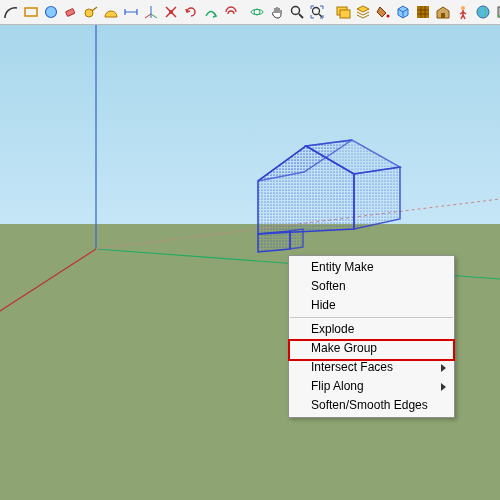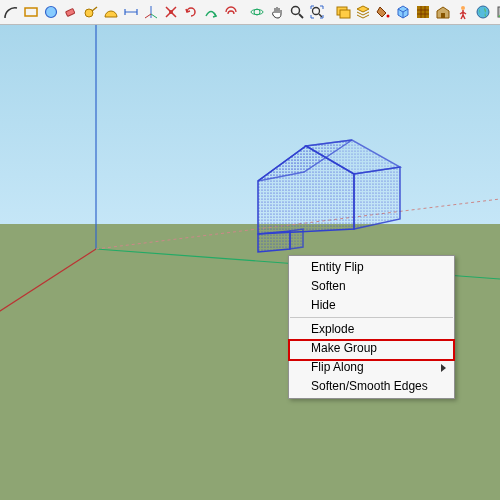--- a/index.html
+++ b/index.html
@@ -197,25 +197,26 @@
 
       <path d="M258 157 L304 148 L352 116 L306 122 Z" fill="url(#dots)" stroke="#3040d0" stroke-width="1.5" opacity="0.7"></path>
 
       <path d="M258 228 L258 210 L290 207 L290 225 Z" fill="url(#dots)" stroke="#3040d0" stroke-width="1.5"></path>
       <path d="M290 207 L303 205 L303 223 L290 225 Z" fill="url(#dots)" stroke="#3040d0" stroke-width="1.5" opacity="0.8"></path>
     </g>
   </svg>
 </div>
 
 <div class="ctx">
-  <div class="ctx-item">Entity Flip</div>
+  <div class="ctx-item">Entity Make</div>
   <div class="ctx-item">Soften</div>
   <div class="ctx-item">Hide</div>
   <div class="ctx-sep"></div>
   <div class="ctx-item">Explode</div>
   <div style="position:relative">
     <div class="ctx-item">Make Group</div>
     <div class="hi" style="top:0"></div>
   </div>
+  <div class="ctx-item sub">Intersect Faces</div>
   <div class="ctx-item sub">Flip Along</div>
   <div class="ctx-item">Soften/Smooth Edges</div>
 
 </div>
 
 </body></html>

